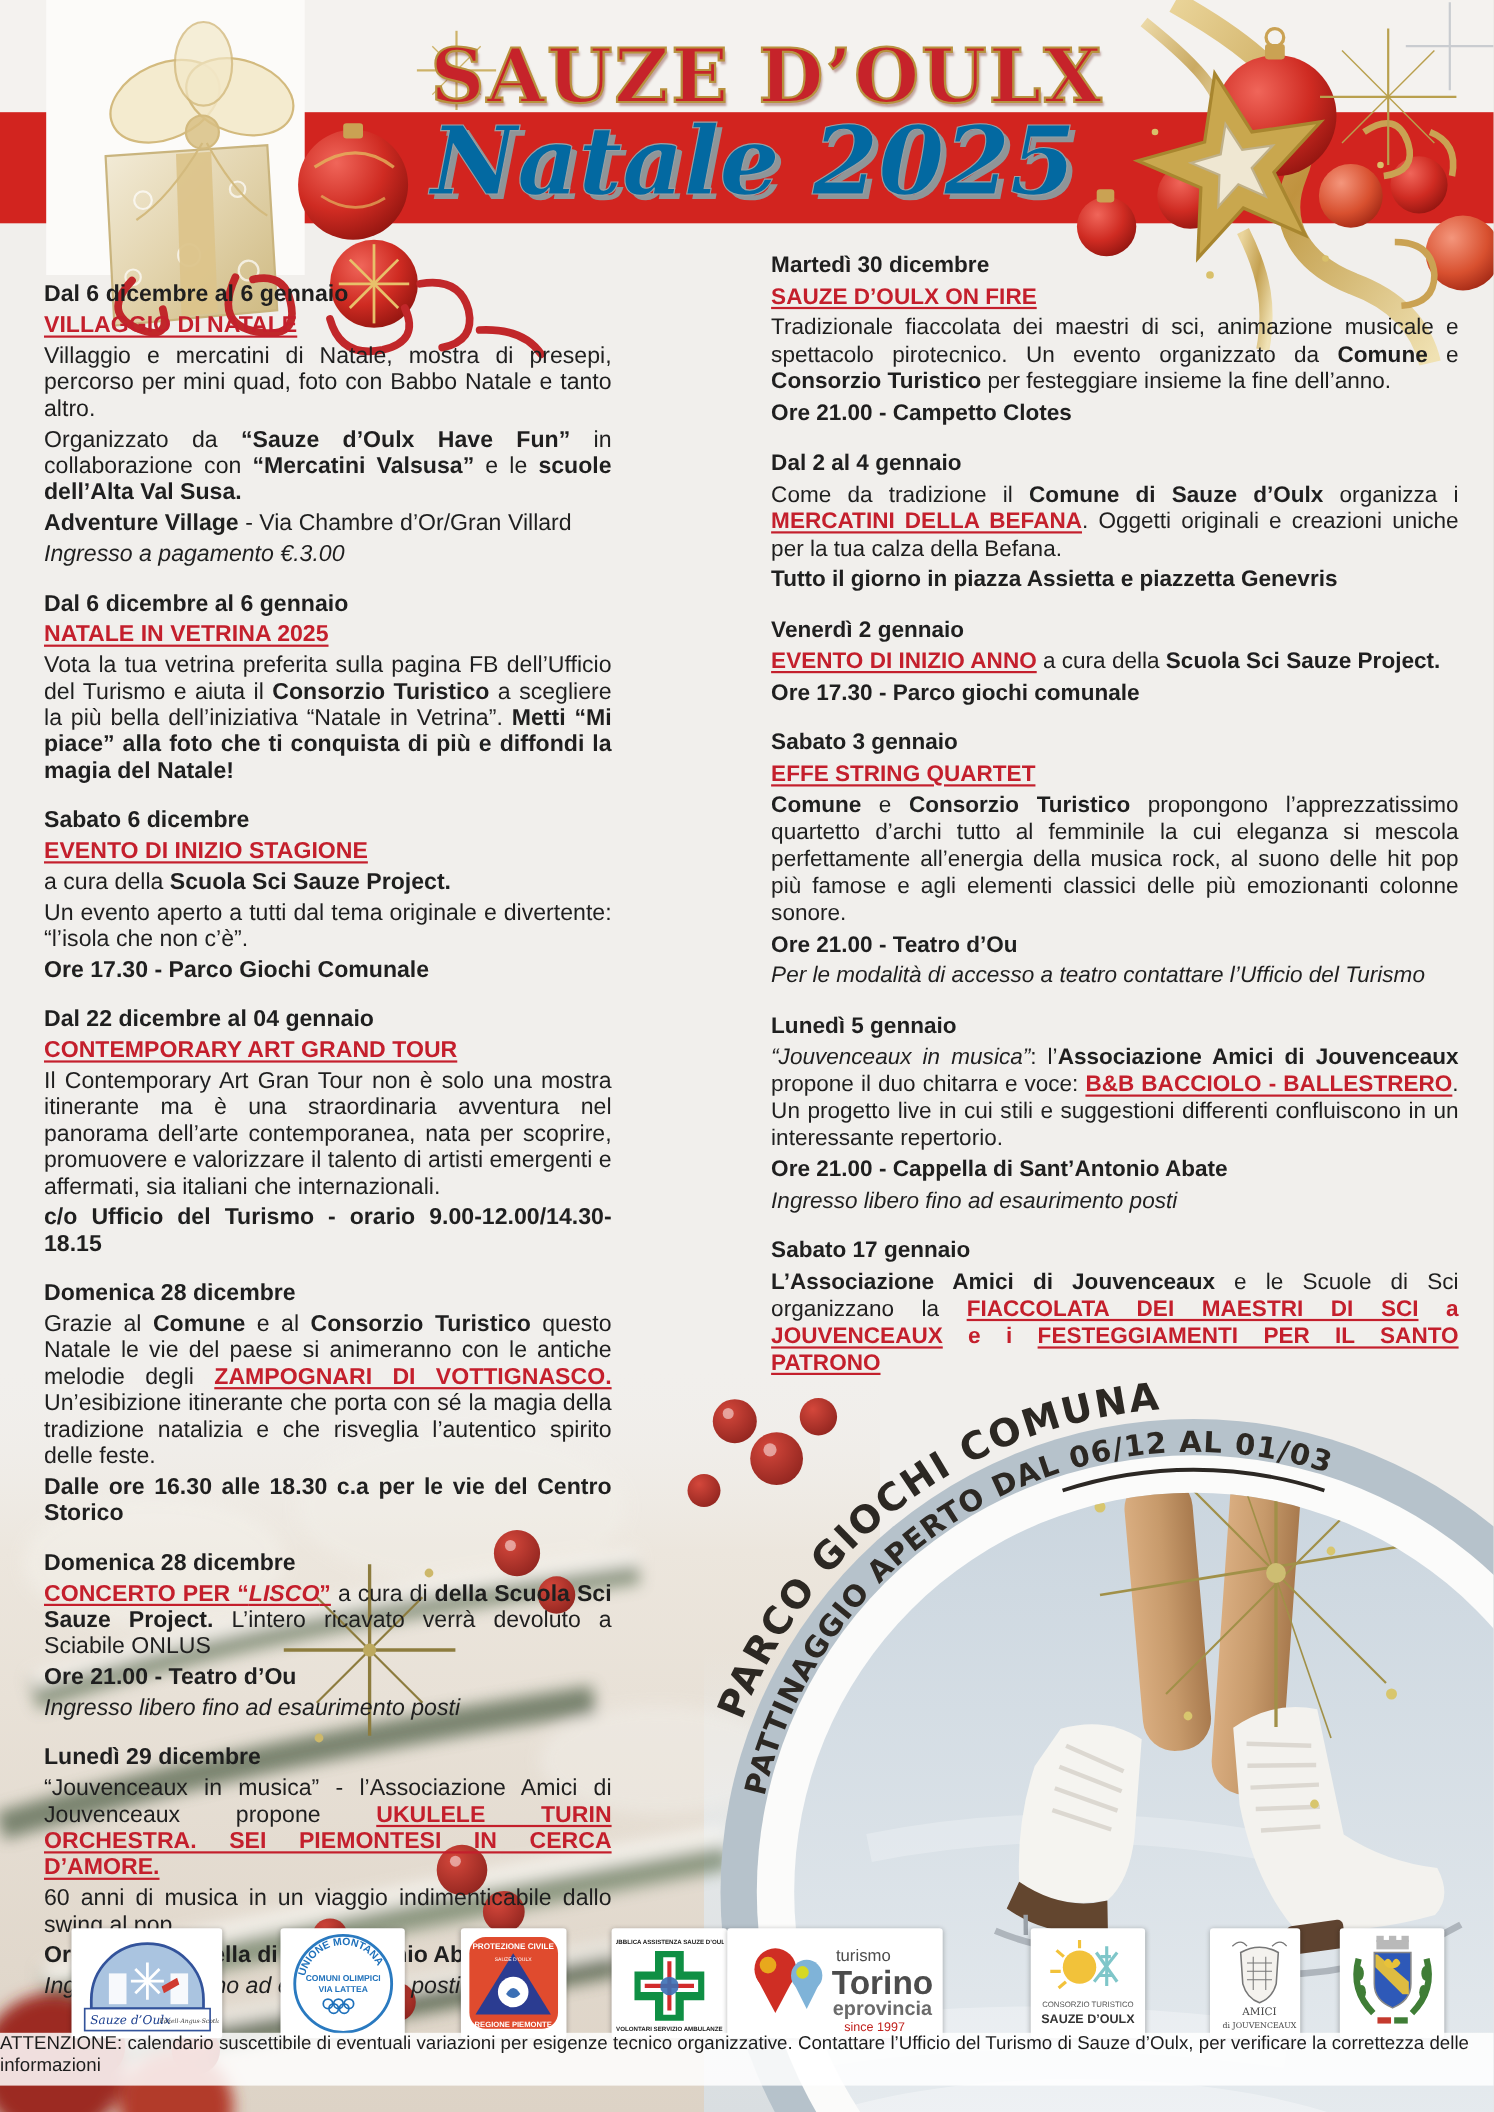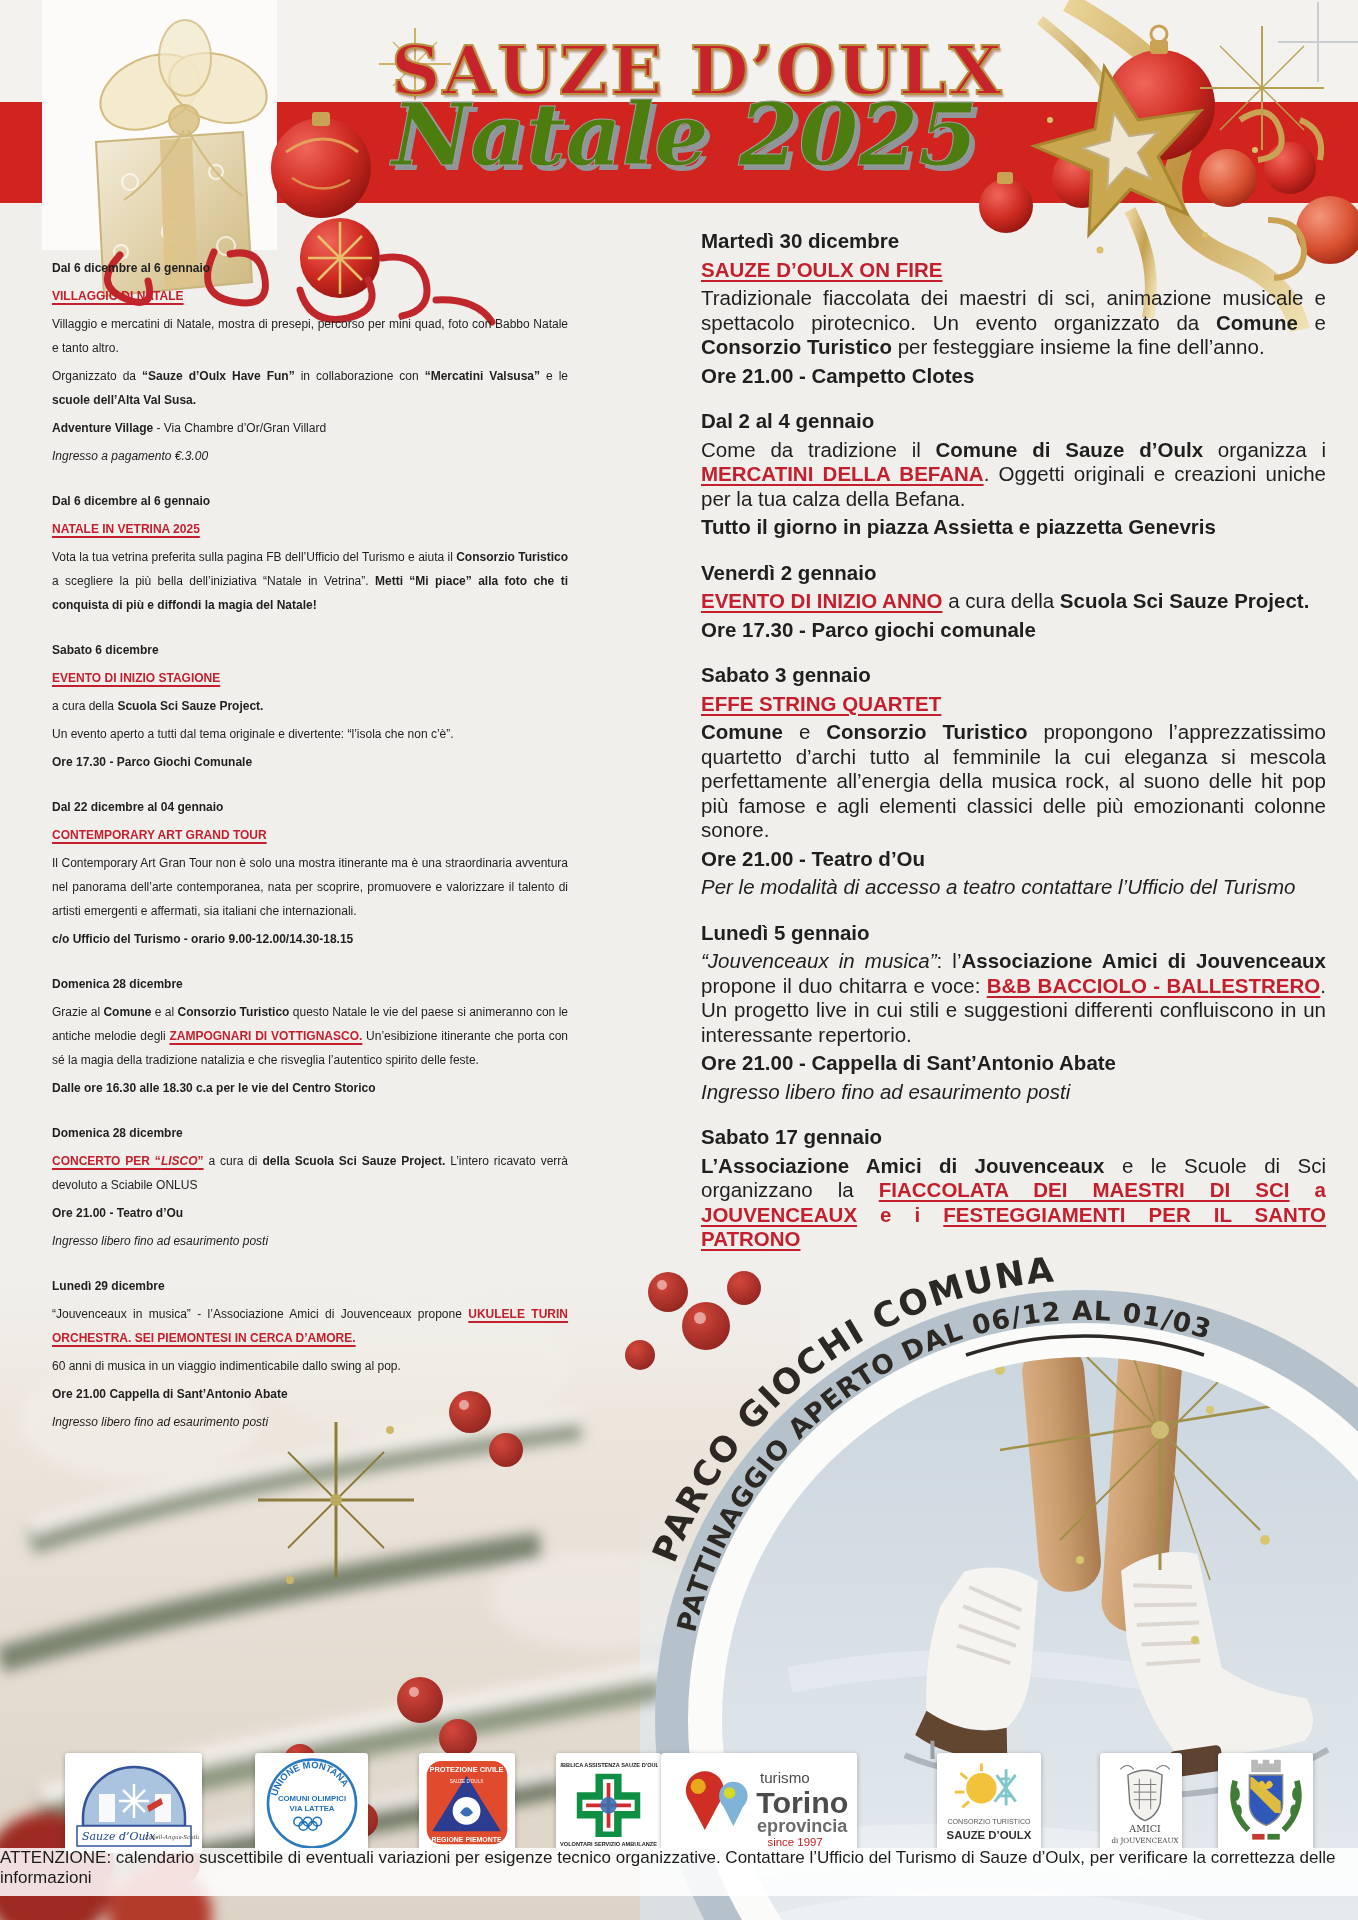--- a/index.html
+++ b/index.html
@@ -5,27 +5,27 @@
   html,body{margin:0;padding:0;background:#d8d4cd;}
   .page{position:relative;width:1358px;height:1920px;overflow:hidden;
         background:#f1efec;font-family:"Liberation Sans",sans-serif;color:#1f1f1f;}
   .top-strip{position:absolute;top:0;left:0;width:100%;height:102px;background:#f4f2ef;z-index:1;}
   .red-band{position:absolute;top:102px;left:0;width:100%;height:101px;background:#d2241f;z-index:1;}
   .deco-top{position:absolute;top:0;left:0;z-index:3;pointer-events:none;}
   .poster-title{position:absolute;top:30px;left:50%;transform:translateX(-47%);margin:0;z-index:4;
         font-family:"DejaVu Serif","Liberation Serif",serif;font-weight:bold;font-size:68px;
         letter-spacing:2px;color:#c6232a;white-space:nowrap;
         -webkit-text-stroke:2px #b8923f;text-shadow:2px 3px 2px rgba(100,20,15,.35);}
-  .poster-subtitle{position:absolute;top:84px;left:50%;transform:translateX(-49%);z-index:4;
+  .poster-subtitle{position:absolute;top:96px;left:50%;transform:translateX(-49%);z-index:4;
         font-family:"DejaVu Serif","Liberation Serif",serif;font-style:italic;font-weight:bold;
-        font-size:86px;color:#4d7c0f;white-space:nowrap;
+        font-size:86px;color:#0369a1;white-space:nowrap;
         -webkit-text-stroke:1px #9aa0a3;text-shadow:5px 5px 0 #8f9598;}
   .bottom-scene{position:absolute;top:1120px;left:0;z-index:2;pointer-events:none;}
   .col{position:absolute;z-index:5;text-align:justify;}
-  #col-left{left:48px;top:252px;width:524px;font-size:12px;line-height:24px;}
+  #col-left{left:36px;top:252px;width:524px;font-size:21px;line-height:24px;}
   #col-right{left:697px;top:225px;width:633px;font-size:20.5px;line-height:24.5px;}
   .event{margin:0 0 21px 0;}
   .para{margin:4px;text-align:justify;}
   .bold{font-weight:bold;}
   .italic{font-style:italic;}
   .red{color:#c41f2c;font-weight:bold;}
   .und{text-decoration:underline;text-decoration-thickness:2px;text-underline-offset:3px;}
   .logo-strip{position:absolute;top:1753px;left:0;width:100%;height:100px;z-index:6;}
   .logo-card{position:absolute;top:0;height:100px;background:#ffffff;border-radius:3px;
         box-shadow:0 1px 5px rgba(0,0,0,.28);display:flex;align-items:center;justify-content:center;overflow:hidden;}

